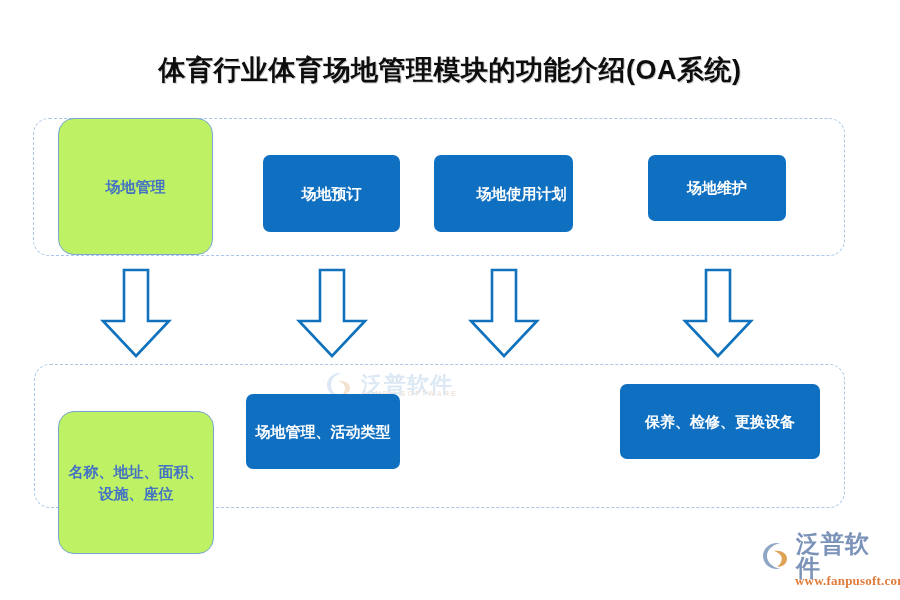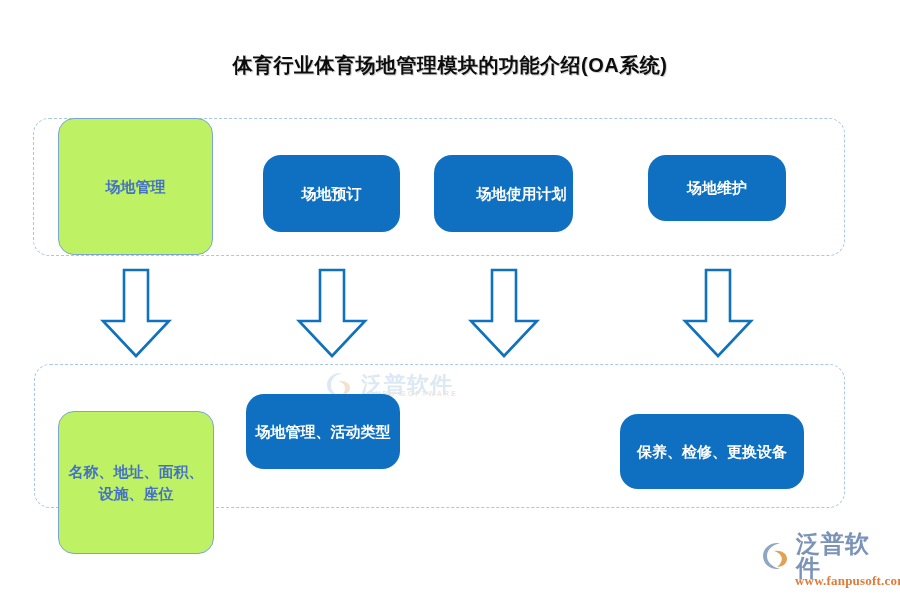--- a/index.html
+++ b/index.html
@@ -22,21 +22,21 @@
     height: 600px;
   }
 
   
   .title {
     position: absolute;
     left: 0;
     top: 52px;
     width: 900px;
     text-align: center;
-    font-size: 20px;
+    font-size: 27px;
     font-weight: bold;
     color: #0d0d0d;
     letter-spacing: 0.5px;
     text-shadow: 1px 1px 0 rgba(170,170,170,0.55);
     white-space: nowrap;
   }
 
   
   .group-box {
     position: absolute;
@@ -49,21 +49,21 @@
   #group-row2 { left: 34px;  top: 364px; width: 811px; height: 144px; }
 
   
   .node {
     position: absolute;
     box-sizing: border-box;
     display: flex;
     align-items: center;
     justify-content: center;
     text-align: center;
-    border-radius: 18px;
+    border-radius: 7px;
     font-size: 15px;
     font-weight: bold;
     line-height: 1.45;
     padding: 2px 6px;
   }
   .node.light {
     background: #bef264;
     border: 1.4px solid #7aa6d6;
     color: #4472c4;
     border-radius: 16px;
@@ -77,21 +77,21 @@
   
   #n-r1-c1 { left: 58px;  top: 118px; width: 155px; height: 137px; }
   #n-r1-c2 { left: 263px; top: 155px; width: 137px; height: 77px; }
   #n-r1-c3 { left: 434px; top: 155px; width: 139px; height: 77px; padding-left: 42px; }
   #n-r1-c4 { left: 648px; top: 155px; width: 138px; height: 66px; }
 
   
   #n-r2-c1 { left: 58px;  top: 364px; width: 156px; height: 143px; margin-top: 47px; }
   #n-r2-c2 { left: 246px; top: 394px; width: 154px; height: 75px; }
   #n-r2-c3 { left: 434px; top: 394px; width: 139px; height: 75px; }
-  #n-r2-c4 { left: 620px; top: 414px; width: 184px; height: 75px; }
+  #n-r2-c4 { left: 620px; top: 384px; width: 200px; height: 75px; }
 
   
   .arrow {
     position: absolute;
     width: 74px;
     height: 90px;
     top: 268px;
   }
   #arrow-1 { left: 99px;  }
   #arrow-2 { left: 295px; }

